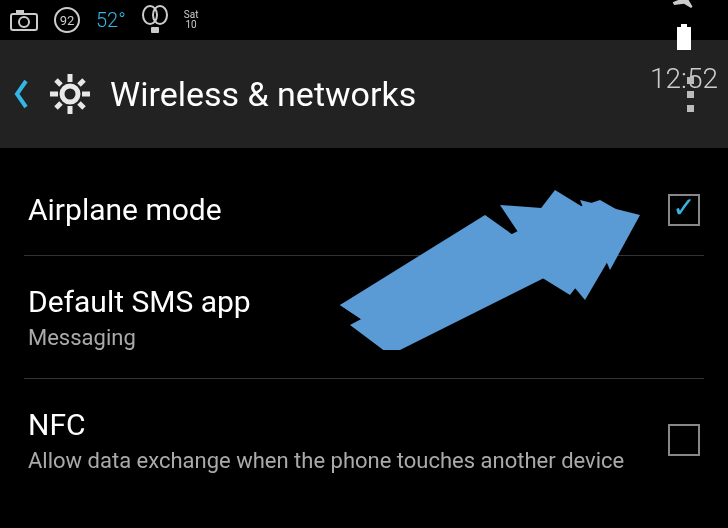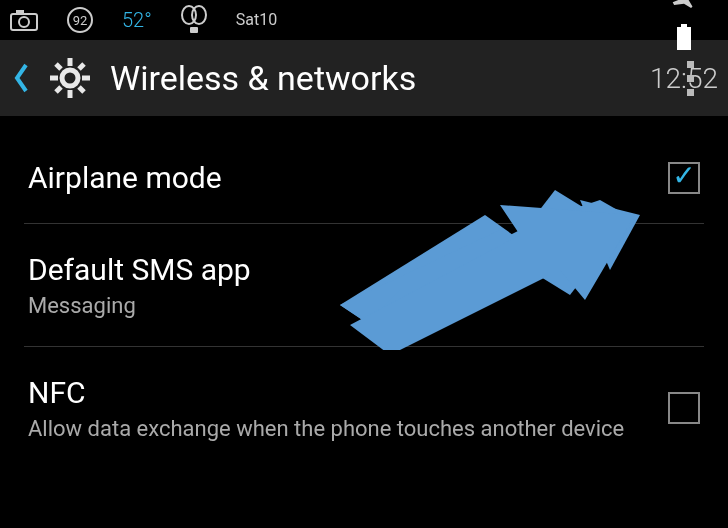--- a/index.html
+++ b/index.html
@@ -14,30 +14,30 @@
   }
   .status-bar {
     height: 40px;
     background: #000;
     display: flex;
     align-items: center;
     padding: 0 10px;
     font-size: 20px;
     color: #ccc;
   }
-  .status-left { display: flex; align-items: center; gap: 29px; }
+  .status-left { display: flex; align-items: center; gap: 16px; }
   .status-right { display: flex; align-items: center; gap: 12px; margin-left: auto; flex-direction: column; }
   .temp { color: #33b5e5; font-weight: 300; text-align: center; }
-  .date-block { display: flex; flex-direction: row; align-items: center; line-height: 1; font-size: 16px; }
+  .date-block { display: flex; flex-direction: column; align-items: center; line-height: 1; font-size: 10px; }
   .clock { font-size: 28px; font-weight: 300; }
   .icon-svg { display: block; }
   .circled { display:inline-flex; align-items:center; justify-content:center; width:26px; height:26px; border:2px solid #ccc; border-radius:50%; font-size:13px; }
 
   .action-bar {
-    height: 76px;
+    height: 108px;
     background: #222;
     display: flex;
     align-items: center;
     padding: 0 14px;
     gap: 16px;
   }
   .action-title { font-size: 34px; font-weight: 400; color: #fff; }
   .overflow-dots { margin-left: auto; display: flex; flex-direction: column; gap: 7px; padding-right: 20px; }
   .overflow-dots span { width: 7px; height: 7px; background: #bbb; }
 

